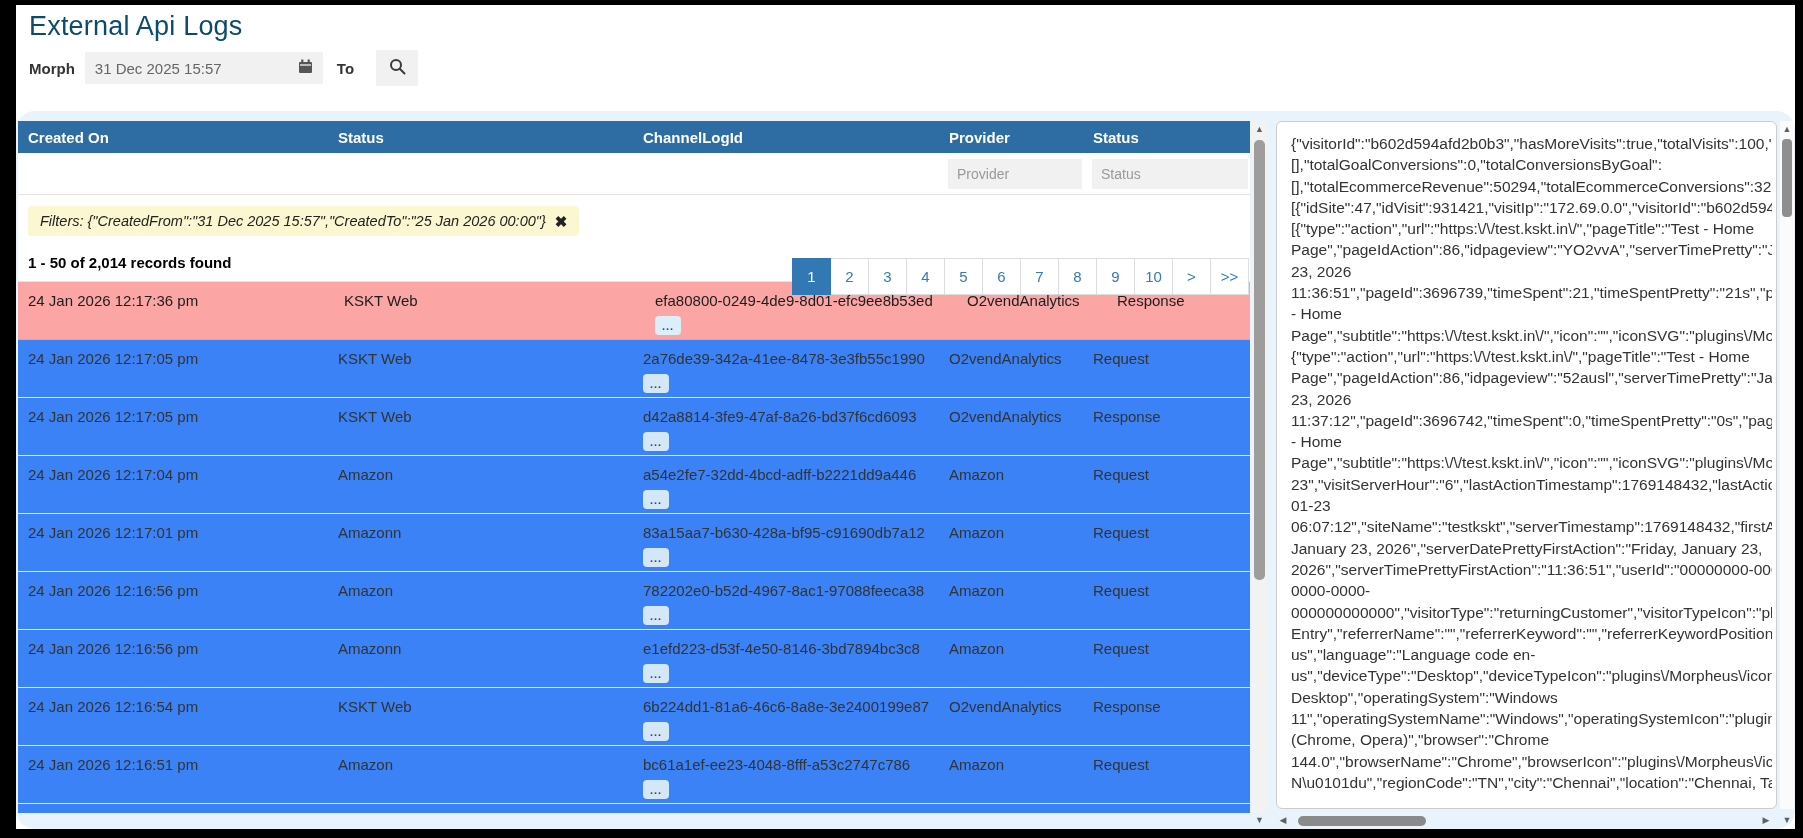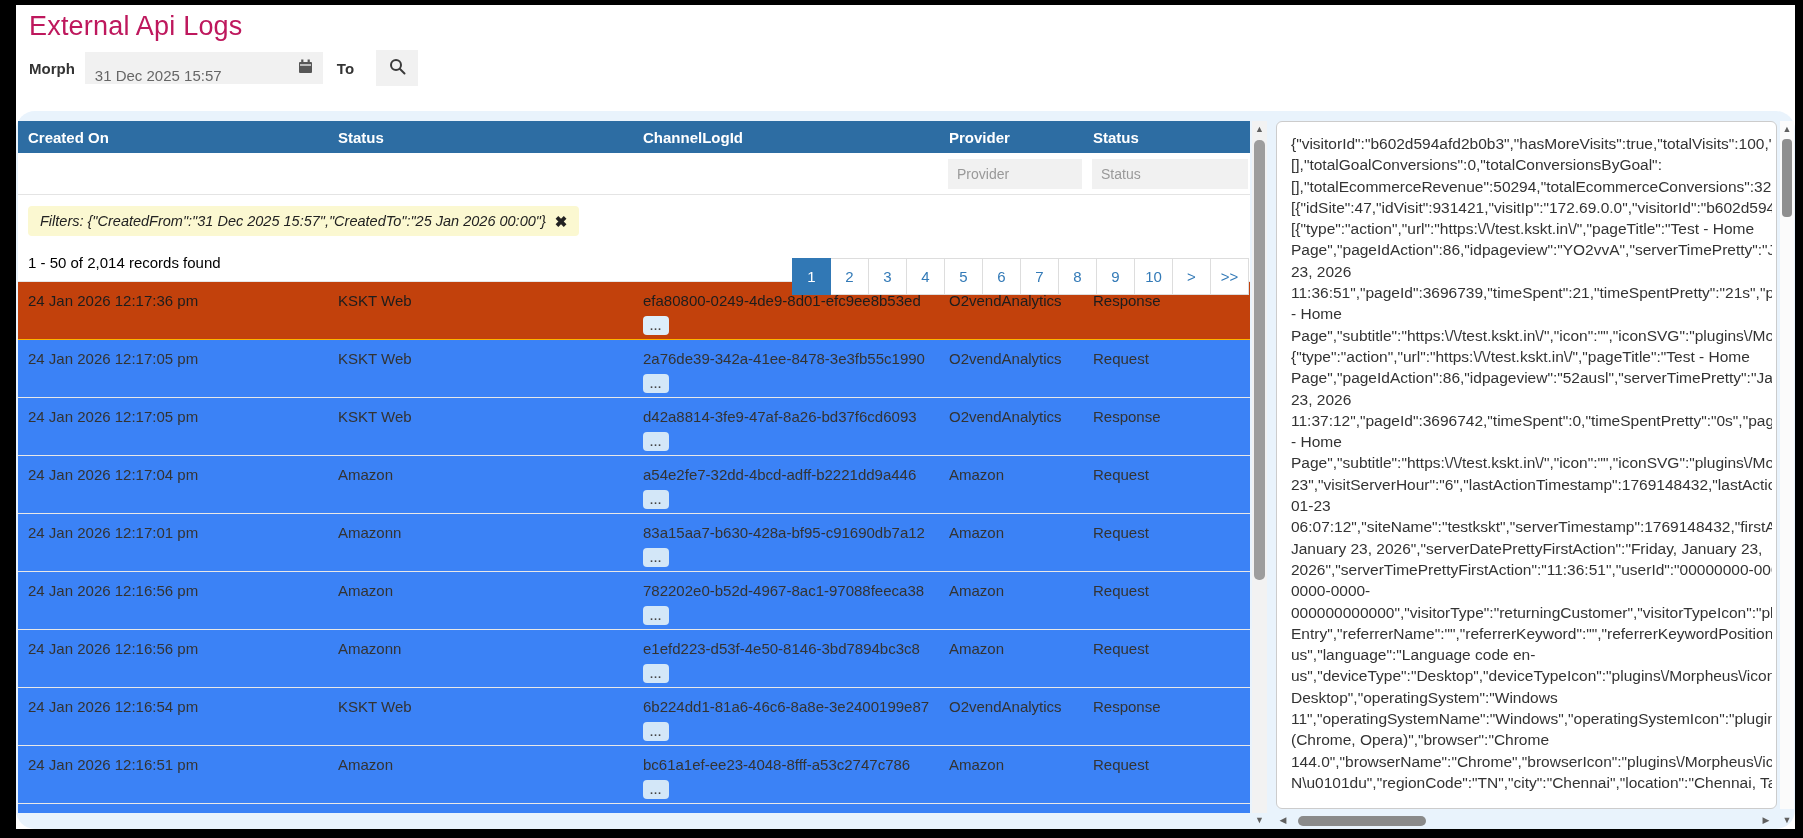--- a/index.html
+++ b/index.html
@@ -1,51 +1,51 @@
 <!DOCTYPE html>
 <html><head>
 <meta charset="utf-8">
 <style>
   * { box-sizing: border-box; margin: 0; padding: 0; }
   html,body { width:1803px; height:838px; }
   body { background:#000; position:relative; font-family:"Liberation Sans",sans-serif; overflow:hidden; }
   .page { position:absolute; left:16px; top:5px; right:8px; bottom:9px; background:#fff; overflow:hidden; }
 
   
-  .title { position:absolute; left:13px; top:6px; font-size:27px; color:#be185d; letter-spacing:.2px; }
+  .title { position:absolute; left:13px; top:6px; font-size:27px; color:#0c4a6e; letter-spacing:.2px; }
   .filterbar { position:absolute; left:13px; top:45px; display:flex; align-items:center; }
   .lbl { font-weight:bold; font-size:15px; color:#333; margin-right:10px; }
-  .datebox { position:relative; width:238px; height:32px; background:#f1f1f1; display:flex; align-items:flex-end; margin-right:14px; }
+  .datebox { position:relative; width:238px; height:32px; background:#f1f1f1; display:flex; align-items:center; margin-right:14px; }
   .datebox input { border:0; background:transparent; font-size:15px; color:#666; padding:0 10px; width:100%; outline:none; font-family:inherit; }
   .calbtn { width:34px; height:32px; background:transparent; border:0; display:flex; align-items:center; justify-content:center; cursor:pointer; flex:none; }
   .searchbtn { width:42px; height:36px; background:#f1f1f1; border:0; display:flex; align-items:center; justify-content:center; margin-left:12px; cursor:pointer; }
 
   
   .main { position:absolute; left:0; right:0; top:106px; bottom:0; background:#e9f3fc;border-radius:19px; }
   .table-wrap { position:absolute; left:2px; top:10px; width:1232px; bottom:16px; background:#fff; overflow:hidden; }
   .grid { display:grid; grid-template-columns:310px 305px 306px 144px 1fr; }
   .thead { background:#2d6da3; height:32px; align-items:center; }
   .thead > div { color:#fff; font-weight:bold; font-size:15px; padding:0 10px; white-space:nowrap; }
   .filter-row { height:42px; align-items:center; border-bottom:1px solid #e4e4e4; }
   .filter-row > div { padding:0 10px 0 9px; }
   .filter-input { height:30px; background:#f1f1f1; border:0; font-size:14px; padding:0 9px; color:#555; outline:none; font-family:inherit; width:134px; }
   .filter-input.status { width:156px; }
   .filter-input::placeholder { color:#999; opacity:1; }
   .badge-row { padding:11px 0 6px 10px; }
   .filters-badge { display:inline-flex; align-items:center; gap:9px; background:#fbf8d1; border-radius:4px; padding:7px 12px; font-style:italic; font-size:14.5px; color:#222; }
   .badge-close { font-style:normal; font-weight:bold; font-size:15px; color:#222; cursor:pointer; line-height:1; }
-  .meta-row { padding:12px 0 0 10px; font-weight:normal; font-size:15px; color:#000; height:40px; border-bottom:1px solid #e6e6e6; }
+  .meta-row { padding:12px 0 0 10px; font-weight:bold; font-size:15px; color:#000; height:40px; border-bottom:1px solid #e6e6e6; }
   .pagination { position:absolute; top:137px; right:1px; display:flex; background:#fff; }
   .page-btn { min-width:39px; height:37px; border:1px solid #ddd; margin-left:-1px; background:#fff; color:#337ab7; font-size:15px; display:flex; align-items:center; justify-content:center; cursor:pointer; font-family:inherit; padding:0 6px; }
   .page-btn.active { background:#3178b5; border-color:#3178b5; color:#fff; position:relative; z-index:1; }
 
   
   .row { min-height:55px; border-bottom:1px solid #e8e8e8; font-size:15px; color:#333; background:#3b82f6; }
   .row > div { padding:10px 10px 4px; overflow:hidden; white-space:nowrap; }
-  .row.highlighted { background:#c2410c; border-color:#ffb400; color:#1d1d1d; }
+  .row.highlighted { background:#fca5a5; border-color:#ffb400; color:#1d1d1d;gap:6px; }
   .expander { display:block; margin-top:7px; width:26px; height:19px; background:#d3e7f8; border:0; border-radius:4px; color:#444; font-size:11px; font-weight:bold; line-height:8px; cursor:pointer; text-align:center; letter-spacing:1px; font-family:inherit; }
   .row.highlighted .expander { background:#ddeefb; }
 
   
   .vscroll { position:absolute; left:1236px; top:10px; width:15px; bottom:16px; background:#f2f2f2; }
   .sarrow { color:#606060; font-size:9px; text-align:center; line-height:16px; height:16px; cursor:pointer; user-select:none; }
   .vthumb { position:absolute; left:2px; width:11px; border-radius:5px; background:#9d9d9d; top:19px; height:440px; cursor:pointer; }
   .panel { position:absolute; left:1260px; top:10px; right:18px; bottom:20px; background:#fff; border:1px solid #ccc; border-radius:6px; padding:11px 4px 8px 14px; overflow:hidden; }
   .jsonline { white-space:nowrap; overflow:hidden; font-size:15.5px; line-height:21.3px; color:#333; }
   .rscroll { position:absolute; right:1px; top:10px; width:14px; bottom:20px; background:#fbfbfb; }

